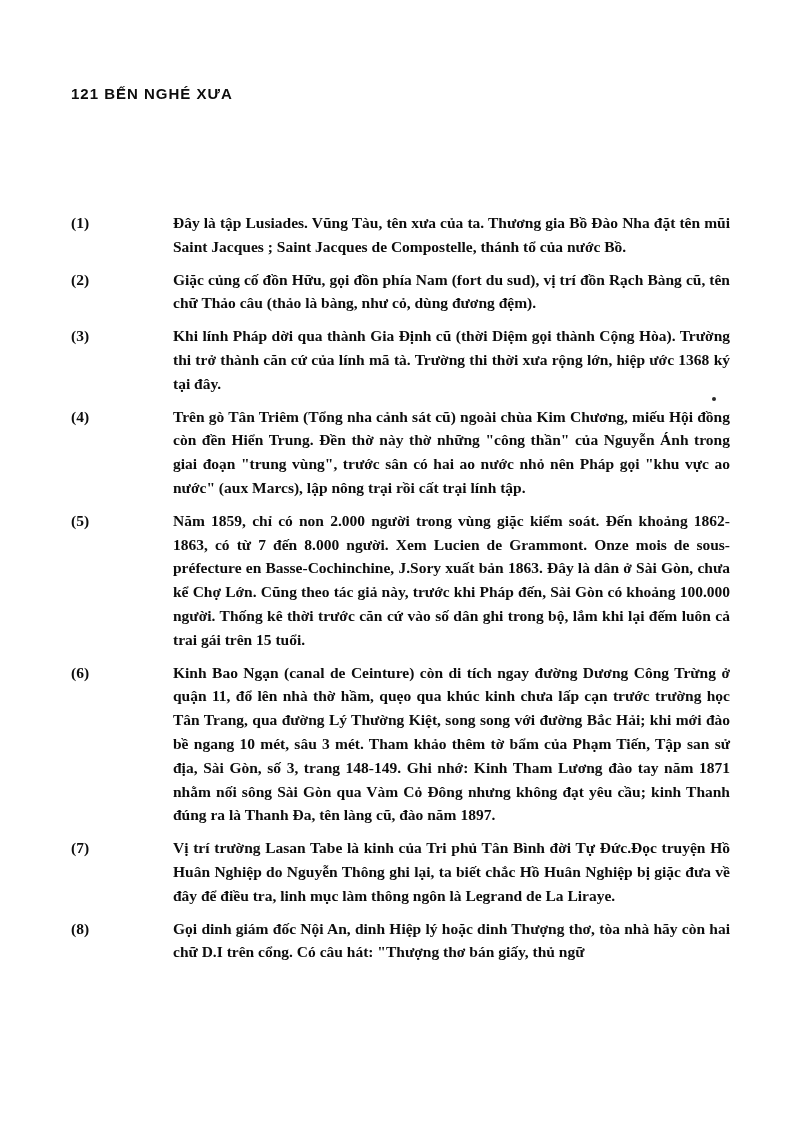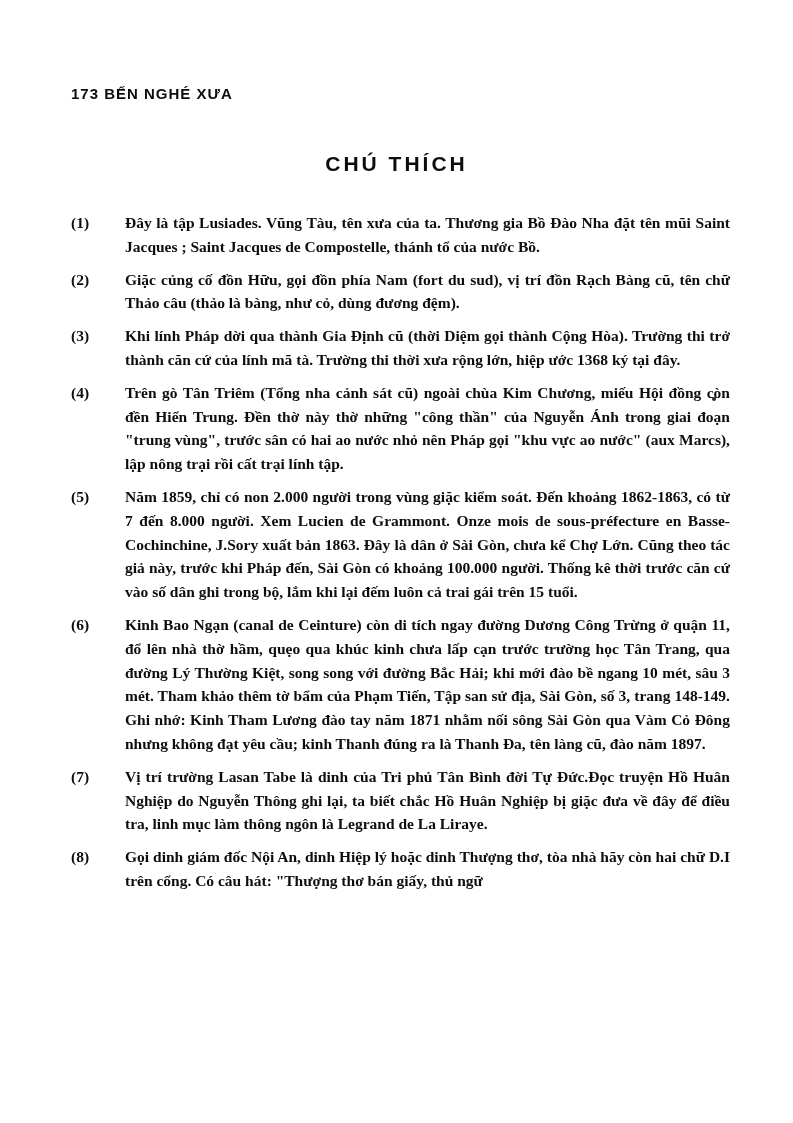--- a/index.html
+++ b/index.html
@@ -55,39 +55,39 @@
     margin-bottom: 9px;
     font-size: 15.5px;
     line-height: 23.8px;
   }
   .note-num {
     white-space: nowrap;
   }
   .note-text {
     text-align: justify;
     text-justify: inter-word;
+    margin-left: 48px;
   }
   .artifact-dot {
     position: absolute;
     left: 712px;
     top: 397px;
     width: 4px;
     height: 4px;
     background: #2a2a2a;
     border-radius: 50%;
   }
 </style>
 </head>
 <body>
 
 <div class="page">
 
-  <div class="running-header">173 BẾN NGHÉ XƯA</div>
+  <div class="running-header">121 BẾN NGHÉ XƯA</div>
 
-  <div class="page-title">CHÚ THÍCH</div>
 
   <div class="notes">
 
     <div class="note">
       <div class="note-num">(1)</div>
       <div class="note-text">Đây là tập Lusiades. Vũng Tàu, tên xưa của ta. Thương gia Bồ Đào Nha đặt tên mũi Saint Jacques ; Saint Jacques de Compostelle, thánh tổ của nước Bồ.</div>
     </div>
 
     <div class="note">
       <div class="note-num">(2)</div>
@@ -109,21 +109,21 @@
       <div class="note-text">Năm 1859, chỉ có non 2.000 người trong vùng giặc kiểm soát. Đến khoảng 1862-1863, có từ 7 đến 8.000 người. Xem Lucien de Grammont. Onze mois de sous-préfecture en Basse-Cochinchine, J.Sory xuất bản 1863. Đây là dân ở Sài Gòn, chưa kể Chợ Lớn. Cũng theo tác giả này, trước khi Pháp đến, Sài Gòn có khoảng 100.000 người. Thống kê thời trước căn cứ vào số dân ghi trong bộ, lắm khi lại đếm luôn cả trai gái trên 15 tuổi.</div>
     </div>
 
     <div class="note">
       <div class="note-num">(6)</div>
       <div class="note-text">Kinh Bao Ngạn (canal de Ceinture) còn di tích ngay đường Dương Công Trừng ở quận 11, đổ lên nhà thờ hầm, quẹo qua khúc kinh chưa lấp cạn trước trường học Tân Trang, qua đường Lý Thường Kiệt, song song với đường Bắc Hải; khi mới đào bề ngang 10 mét, sâu 3 mét. Tham khảo thêm tờ bẩm của Phạm Tiến, Tập san sử địa, Sài Gòn, số 3, trang 148-149. Ghi nhớ: Kinh Tham Lương đào tay năm 1871 nhằm nối sông Sài Gòn qua Vàm Cỏ Đông nhưng không đạt yêu cầu; kinh Thanh đúng ra là Thanh Đa, tên làng cũ, đào năm 1897.</div>
     </div>
 
     <div class="note">
       <div class="note-num">(7)</div>
-      <div class="note-text">Vị trí trường Lasan Tabe là dinh của Tri phủ Tân Bình đời Tự Đức.Đọc truyện Hồ Huân Nghiệp do Nguyễn Thông ghi lại, ta biết chắc Hồ Huân Nghiệp bị giặc đưa về đây để điều tra, linh mục làm thông ngôn là Legrand de La Liraye.</div>
+      <div class="note-text">Vị trí trường Lasan Tabe là kinh của Tri phủ Tân Bình đời Tự Đức.Đọc truyện Hồ Huân Nghiệp do Nguyễn Thông ghi lại, ta biết chắc Hồ Huân Nghiệp bị giặc đưa về đây để điều tra, linh mục làm thông ngôn là Legrand de La Liraye.</div>
     </div>
 
     <div class="note">
       <div class="note-num">(8)</div>
       <div class="note-text">Gọi dinh giám đốc Nội An, dinh Hiệp lý hoặc dinh Thượng thơ, tòa nhà hãy còn hai chữ D.I trên cổng. Có câu hát: "Thượng thơ bán giấy, thủ ngữ</div>
     </div>
 
   </div>
 
   <div class="artifact-dot"></div>

